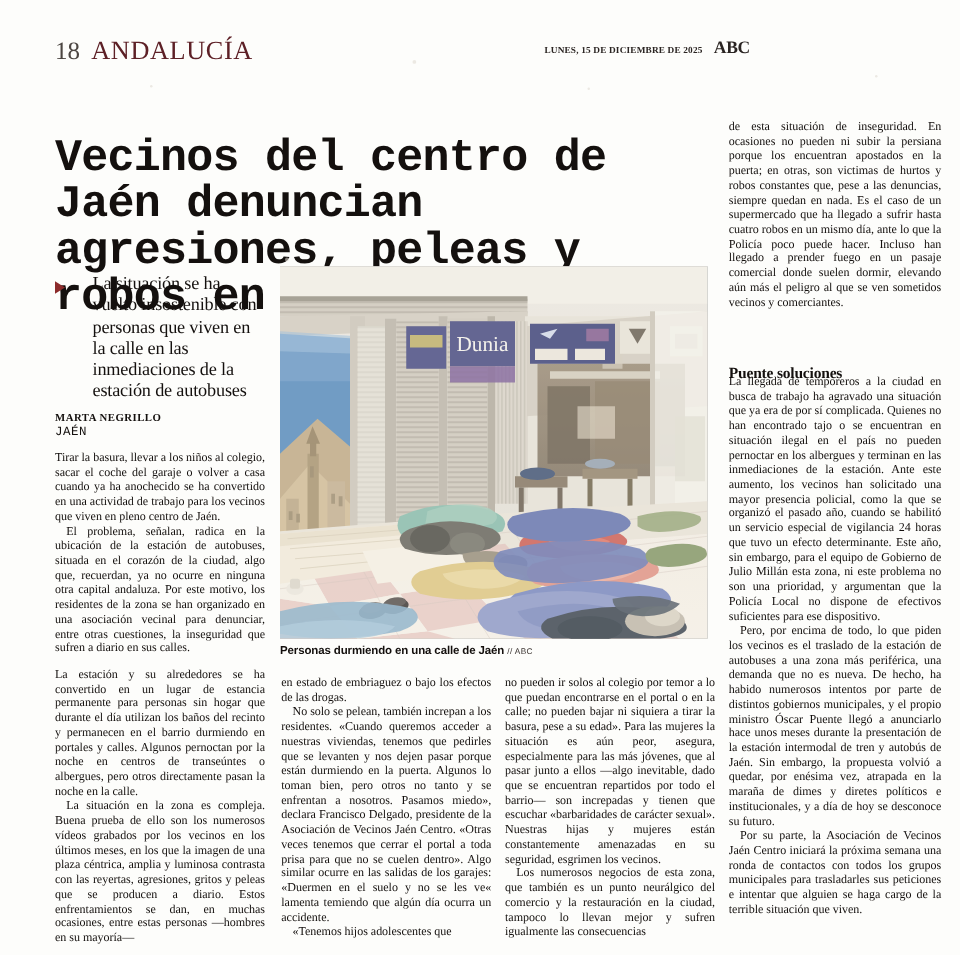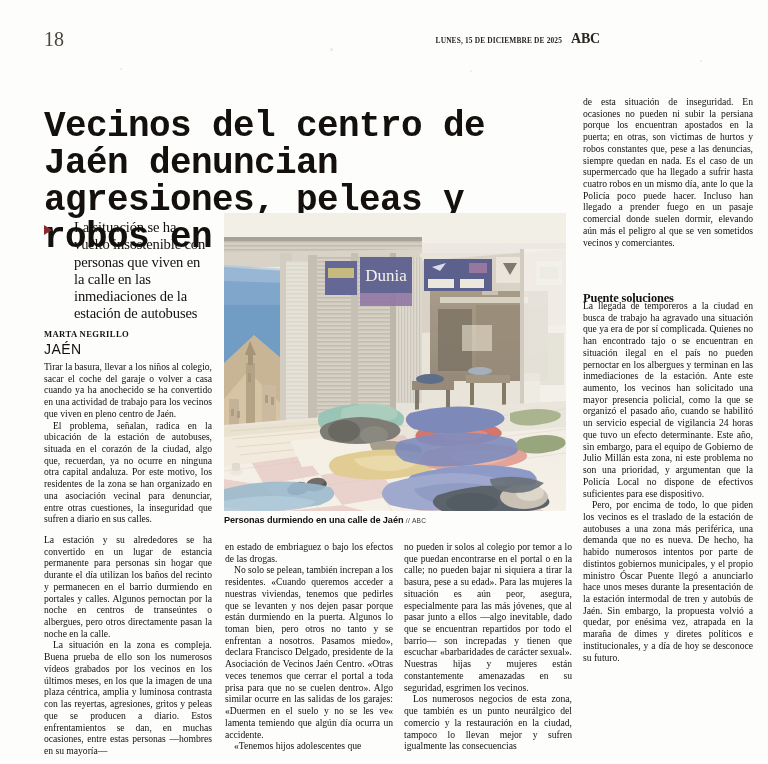--- a/index.html
+++ b/index.html
@@ -107,22 +107,22 @@
     width: 170px;
   }
   .byline-author {
     font-family: "Liberation Serif", serif;
     font-weight: bold;
     font-size: 8.6px;
     letter-spacing: 0.4px;
     color: #14100e;
   }
   .byline-city {
-    font-family: Liberation Sans, sans-serif;
-    font-size: 14px;
+    font-family: Liberation Mono, monospace;
+    font-size: 10px;
     letter-spacing: 0.4px;
     color: #14100e;
     margin-top: 2px;
   }
 
   
   .col {
     position: absolute;
     font-family: "Liberation Serif", serif;
     font-size: 9.65px;
@@ -189,20 +189,21 @@
     border-radius: 50%;
     opacity: .55;
   }
 </style>
 </head>
 <body>
 
 <div class="masthead">
   <div class="mh-left">
     <span class="mh-page">18</span>
+    <span class="mh-section">ANDALUCÍA</span>
   </div>
   <div class="mh-right">
     <span class="mh-date">LUNES, 15 DE DICIEMBRE DE 2025</span>
     <span class="mh-brand">ABC</span>
   </div>
 </div>
 
 <h1 class="headline">Vecinos del centro de Jaén denuncian agresiones, peleas y robos en su barrio</h1>
 
 <div class="lead-wrap">
@@ -433,19 +434,20 @@
 
 <div class="col" id="col4">
   <p class="first">de esta situación de inseguridad. En ocasiones no pueden ni subir la persiana porque los encuentran apostados en la puerta; en otras, son victimas de hurtos y robos constantes que, pese a las denuncias, siempre quedan en nada. Es el caso de un supermercado que ha llegado a sufrir hasta cuatro robos en un mismo día, ante lo que la Policía poco puede hacer. Incluso han llegado a prender fuego en un pasaje comercial donde suelen dormir, elevando aún más el peligro al que se ven sometidos vecinos y comerciantes.</p>
 </div>
 
 <h2 class="subhead">Puente soluciones</h2>
 
 <div class="col" id="col4b">
   <p class="first">La llegada de temporeros a la ciudad en busca de trabajo ha agravado una situación que ya era de por sí complicada. Quienes no han encontrado tajo o se encuentran en situación ilegal en el país no pueden pernoctar en los albergues y terminan en las inmediaciones de la estación. Ante este aumento, los vecinos han solicitado una mayor presencia policial, como la que se organizó el pasado año, cuando se habilitó un servicio especial de vigilancia 24 horas que tuvo un efecto determinante. Este año, sin embargo, para el equipo de Gobierno de Julio Millán esta zona, ni este problema no son una prioridad, y argumentan que la Policía Local no dispone de efectivos suficientes para ese dispositivo.</p>
   <p>Pero, por encima de todo, lo que piden los vecinos es el traslado de la estación de autobuses a una zona más periférica, una demanda que no es nueva. De hecho, ha habido numerosos intentos por parte de distintos gobiernos municipales, y el propio ministro Óscar Puente llegó a anunciarlo hace unos meses durante la presentación de la estación intermodal de tren y autobús de Jaén. Sin embargo, la propuesta volvió a quedar, por enésima vez, atrapada en la maraña de dimes y diretes políticos e institucionales, y a día de hoy se desconoce su futuro.</p>
+  <p>Por su parte, la Asociación de Vecinos Jaén Centro iniciará la próxima semana una ronda de contactos con todos los grupos municipales para trasladarles sus peticiones e intentar que alguien se haga cargo de la terrible situación que viven.</p>
 </div>
 
 <div class="speck" style="left:330px;top:48px;width:3px;height:3px;"></div>
 <div class="speck" style="left:470px;top:70px;width:2px;height:2px;"></div>
 <div class="speck" style="left:120px;top:68px;width:2px;height:2px;"></div>
 <div class="speck" style="left:700px;top:60px;width:2px;height:2px;"></div>
 <div class="speck" style="left:228px;top:206px;width:3px;height:3px;"></div>
 
 </body></html>

